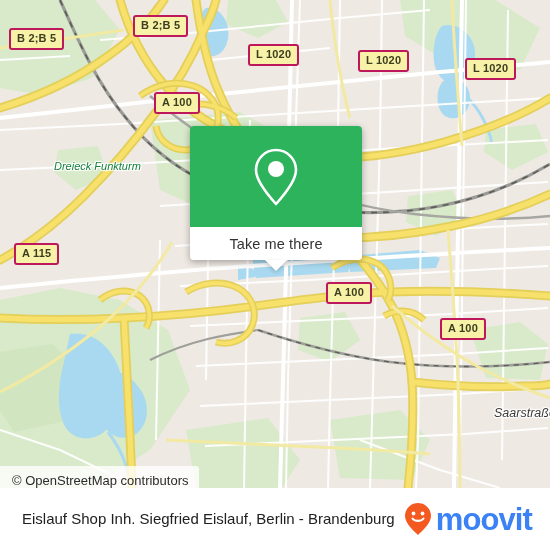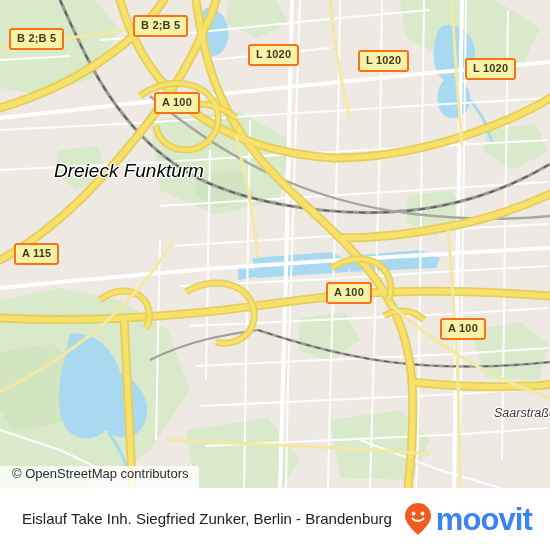--- a/index.html
+++ b/index.html
@@ -22,36 +22,36 @@
     width: 550px; height: 488px;
     background: #efe9e3;
     overflow: hidden;
   }
   .map-svg { position: absolute; left: 0; top: 0; }
 
   
   .shield {
     position: absolute;
     background: #f7f2a8;
-    border: 2px solid #f97316;
+    border: 2px solid #be185d;
     border-radius: 3px;
     color: #3d3d1f;
     font-size: 11px;
     font-weight: bold;
     line-height: 1;
     padding: 3px 6px 4px 6px;
     white-space: nowrap;
     letter-spacing: 0.2px;
     box-sizing: border-box;
   }
   .place-label {
     position: absolute;
     font-style: italic;
-    font-size: 19px;
-    color: #000000;
+    font-size: 11px;
+    color: #15803d;
     white-space: nowrap;
     text-shadow:
       1px 0 1px #fff, -1px 0 1px #fff, 0 1px 1px #fff, 0 -1px 1px #fff,
       1px 1px 1px #fff, -1px -1px 1px #fff, 1px -1px 1px #fff, -1px 1px 1px #fff;
   }
   .street-label {
     position: absolute;
     font-size: 12.5px;
     font-style: italic;
     color: #3a3a3a;
@@ -61,21 +61,21 @@
       1px 1px 1px #fff, -1px -1px 1px #fff, 1px -1px 1px #fff, -1px 1px 1px #fff;
   }
 
   
   #attribution {
     position: absolute;
     left: 0; top: 466px;
     height: 22px;
     padding: 0 10px 0 12px;
     display: flex;
-    align-items: flex-start;
+    align-items: flex-end;
     background: rgba(255,255,255,0.80);
     font-size: 13px;
     color: #2b2b2b;
     border-radius: 0 3px 0 0;
     white-space: nowrap;
   }
 
   
   #popup-card {
     position: absolute;
@@ -329,28 +329,40 @@
   <div class="shield" style="left:465px; top:58px;">L 1020</div>
   <div class="shield" style="left:154px; top:92px;">A 100</div>
   <div class="shield" style="left:14px; top:243px;">A 115</div>
   <div class="shield" style="left:326px; top:282px;">A 100</div>
   <div class="shield" style="left:440px; top:318px;">A 100</div>
 
   <div class="place-label" style="left:54px; top:160px;">Dreieck Funkturm</div>
 
   <div class="street-label" style="left:494px; top:406px;">Saarstraße</div>
 
+  <div id="popup-card">
+    <div id="popup-green">
+      <svg width="54" height="62" viewBox="0 0 54 62">
+        <path d="M27 4 C16 4 7 13 7 24 C7 34 18 48 27 58 C36 48 47 34 47 24 C47 13 38 4 27 4 Z" fill="none" stroke="#ffffff" stroke-width="2.6" stroke-linejoin="round"></path>
+        <circle cx="27" cy="23" r="8" fill="#ffffff"></circle>
+      </svg>
+    </div>
+    <div id="popup-white">
+      <span id="popup-label">Take me there</span>
+      <div id="popup-tail"></div>
+    </div>
+  </div>
 
   <div id="attribution">
     <span>© OpenStreetMap contributors</span>
   </div>
 </div>
 
 <div id="footer">
-  <div id="footer-title">Eislauf Take Inh. Siegfried Zunker, Berlin - Brandenburg</div>
+  <div id="footer-title">Eislauf Shop Inh. Siegfried Eislauf, Berlin - Brandenburg</div>
 
   <div id="brand-logo">
     <svg width="30" height="34" viewBox="0 0 30 34">
       <path d="M15 1 C7.8 1 2 6.8 2 14 C2 21.5 11 29 15 33 C19 29 28 21.5 28 14 C28 6.8 22.2 1 15 1 Z" fill="#f4591f"></path>
       <circle cx="10.5" cy="11.5" r="1.9" fill="#ffffff"></circle>
       <circle cx="19.5" cy="11.5" r="1.9" fill="#ffffff"></circle>
       <path d="M9.5 16.5 C11.5 19.6 18.5 19.6 20.5 16.5" fill="none" stroke="#ffffff" stroke-width="2.1" stroke-linecap="round"></path>
     </svg>
     <span id="brand-name">moovit</span>
   </div>

